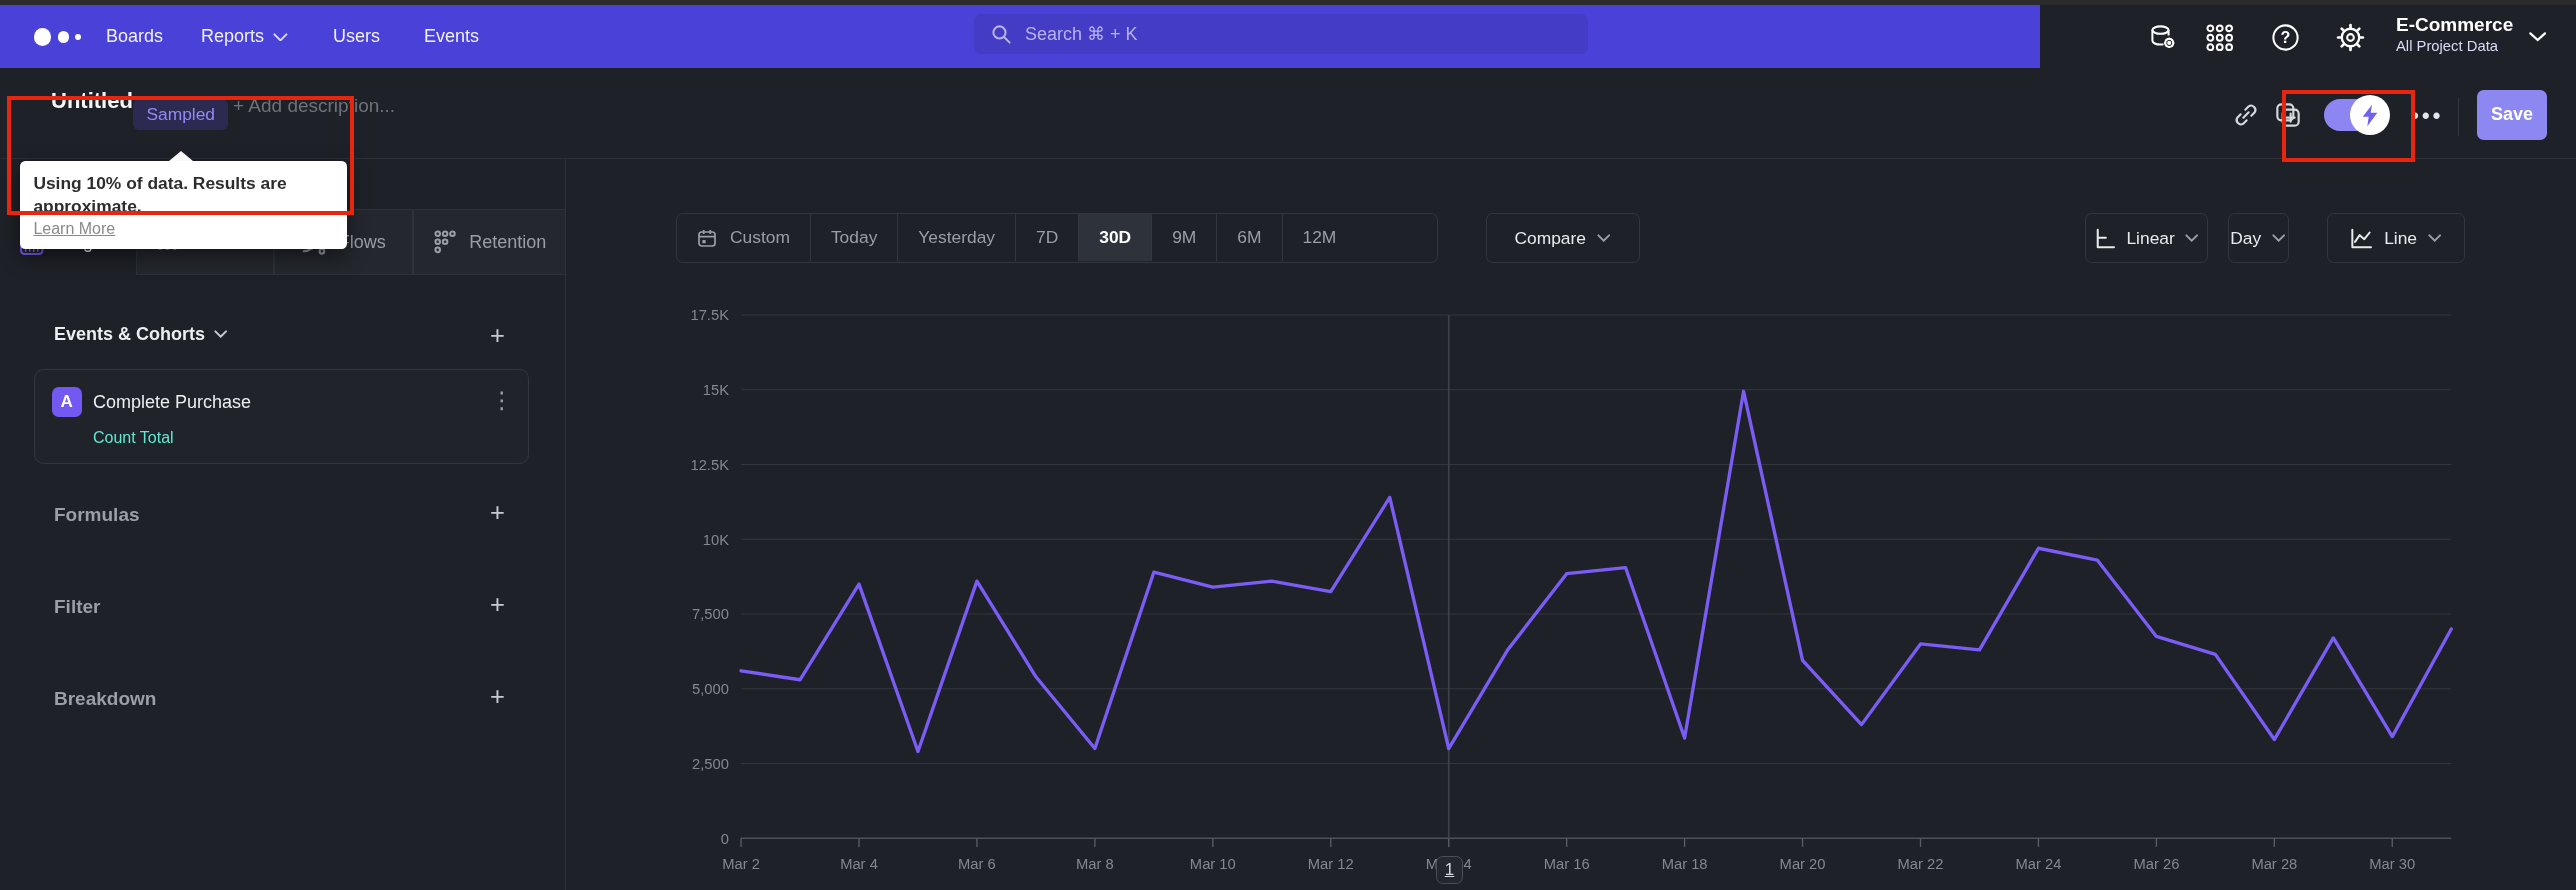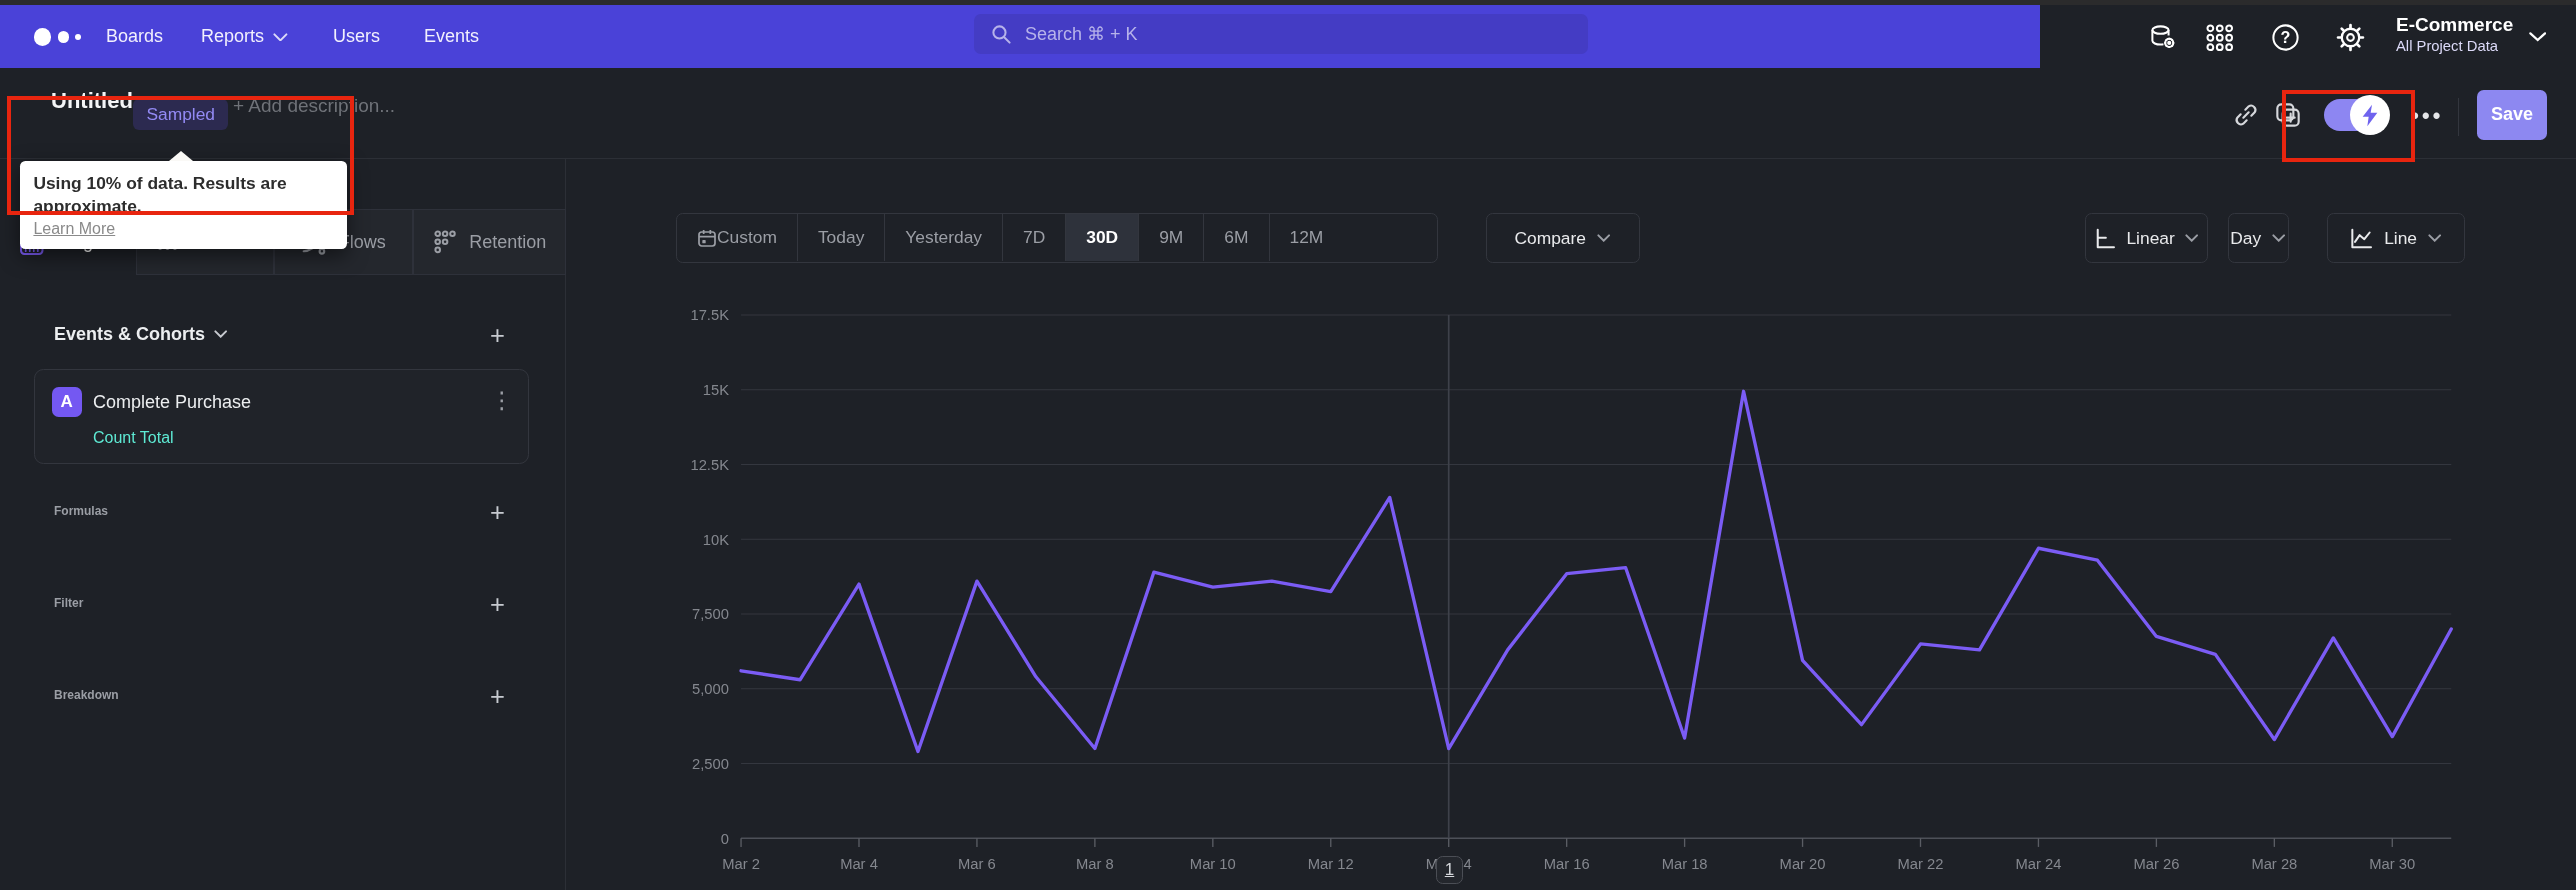--- a/index.html
+++ b/index.html
@@ -57,34 +57,34 @@
   .tooltip .tl1{font-size:17.4px;font-weight:700;color:#2d2d2d;line-height:23px;}
   .tooltip .tl2{font-size:16px;color:#8a8a8a;text-decoration:underline;line-height:21.5px;}
 
   
   .sidebar{left:0;top:158px;width:566px;bottom:0;border-right:1.3px solid #2c2f36;box-sizing:border-box;}
   .tabs{left:0;top:51px;width:566px;height:66px;display:flex;}
   .tab{display:flex;align-items:center;justify-content:center;gap:10.7px;font-size:18px;color:#9b9ea5;
        background:#24272d;border:1.3px solid #2e313a;box-sizing:border-box;cursor:pointer;}
   .tab.active{background:transparent;border-color:transparent;color:#fff;}
   .sechead{font-size:18px;font-weight:600;color:#eceef0;display:flex;align-items:center;gap:9.4px;}
-  .secrow-label{font-size:12px;font-weight:600;color:#9b9ea5;}
+  .secrow-label{font-size:19px;font-weight:600;color:#9b9ea5;}
   .plus{width:27px;height:27px;font-size:25.5px;font-weight:300;color:#c7cad0;display:flex;align-items:center;justify-content:center;cursor:pointer;}
   .eventcard{left:34px;top:211px;width:495px;height:95px;border:1.3px solid #33363e;border-radius:9.4px;box-sizing:border-box;background:#202329;}
   .abadge{position:absolute;left:17px;top:17.4px;width:29.5px;height:29.5px;border-radius:6.7px;background:#7458f2;
           color:#fff;font-size:17px;font-weight:600;display:flex;align-items:center;justify-content:center;}
   .ev-name{position:absolute;left:58px;top:21.5px;font-size:18px;color:#eceef0;}
   .ev-metric{position:absolute;left:58px;top:59px;font-size:16px;color:#5eead4;}
   .kebab{position:absolute;right:14.8px;top:17.4px;font-size:23px;color:#9b9ea5;cursor:pointer;}
 
   
   .chart-panel{left:566px;top:158px;width:2010px;height:732px;}
   .ctrl{position:absolute;top:55px;height:50px;box-sizing:border-box;}
   .segmented{left:110px;width:762px;display:flex;border:1.3px solid #33363e;border-radius:6.7px;overflow:hidden;}
-  .seg{display:flex;align-items:center;justify-content:center;gap:0;font-size:17.4px;color:#9b9ea5;
+  .seg{display:flex;align-items:center;justify-content:center;gap:13px;font-size:17.4px;color:#9b9ea5;
        border-right:1.3px solid #33363e;padding:0 20px;flex:0 0 auto;cursor:pointer;height:47px;box-sizing:border-box;}
   .seg:last-child{border-right:none;}
   .seg.active{background:#2e323b;color:#fff;font-weight:600;}
   .btn{display:flex;align-items:center;justify-content:center;gap:10.7px;border:1.3px solid #33363e;border-radius:6.7px;
        font-size:17.4px;color:#e9eaec;cursor:pointer;box-sizing:border-box;height:50px;}
   .compare{left:920px;width:154px;}
   .b-linear{left:1519px;width:123px;}
   .b-day{left:1662px;width:61px;}
   .b-line{left:1761px;width:138px;}
   .legend{left:175px;top:131px;width:1711px;display:flex;align-items:center;justify-content:center;gap:9.4px;}

